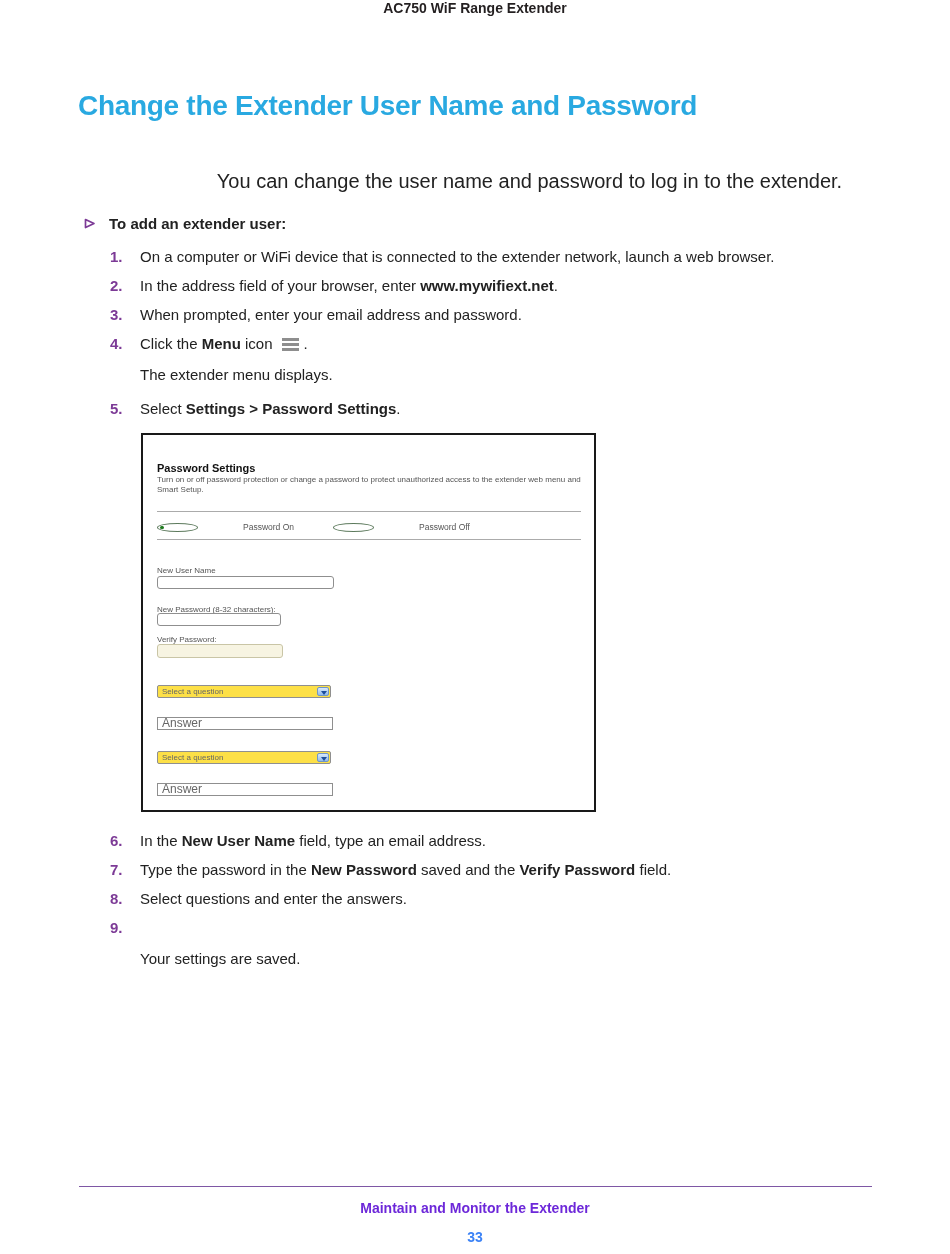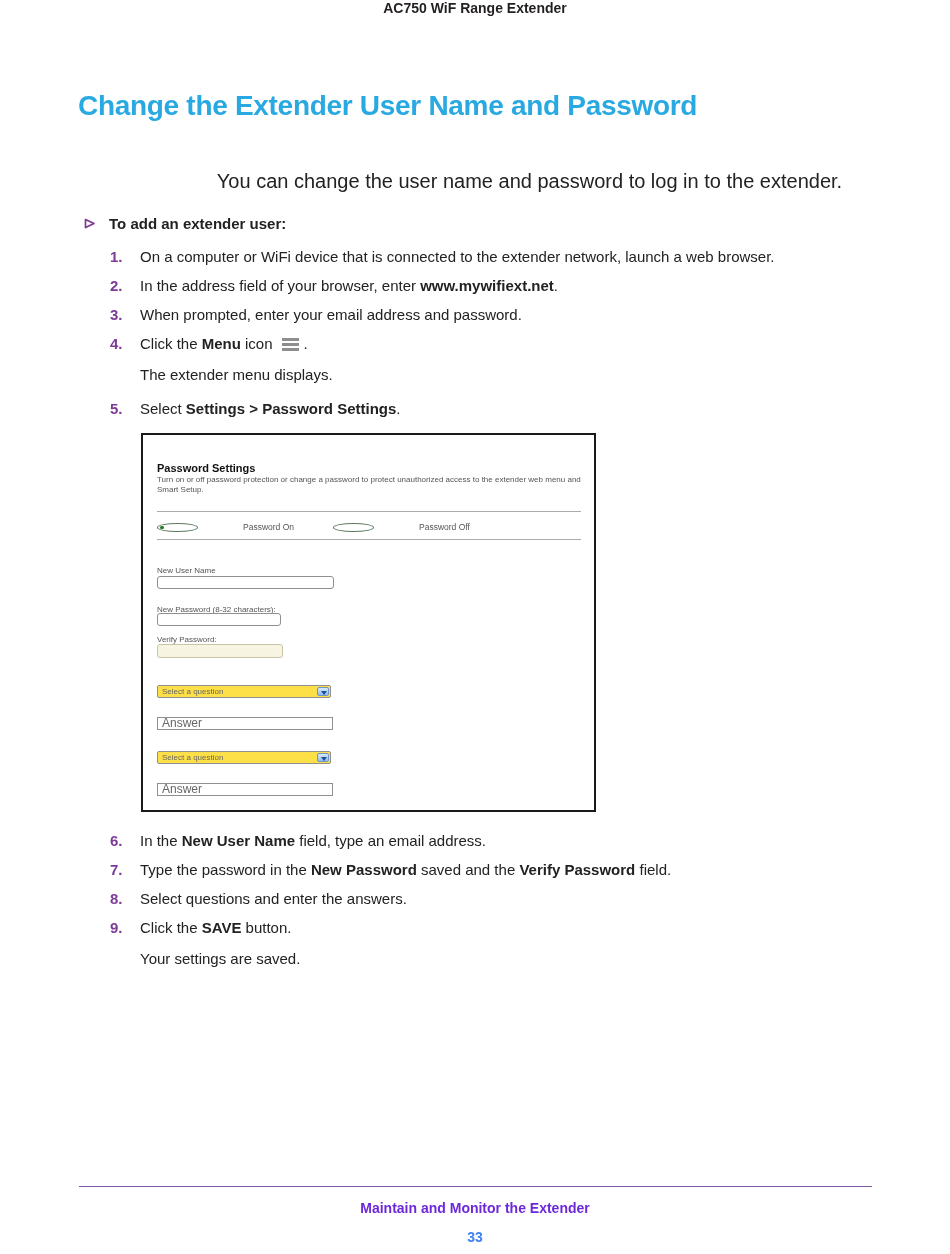--- a/index.html
+++ b/index.html
@@ -159,21 +159,20 @@
     <span class="body"><span>Type the password in the </span><b>New Password</b><span> saved and the </span><b>Verify Password</b><span> field.</span></span>
   </div>
 
   <div class="step">
     <span class="num">8.</span>
     <span class="body">Select questions and enter the answers.</span>
   </div>
 
   <div class="step step9">
     <span class="num">9.</span>
-    <span class="body"><span>Click the </span><b>SAVE</b><span> button.</span></span>
   </div>
   <p class="step-note note9">Your settings are saved.</p>
 
 </div>
 
 <div class="footer">
   <div class="footer-rule"></div>
   <div class="footer-section">Maintain and Monitor the Extender</div>
   <div class="footer-page">33</div>
 </div>

